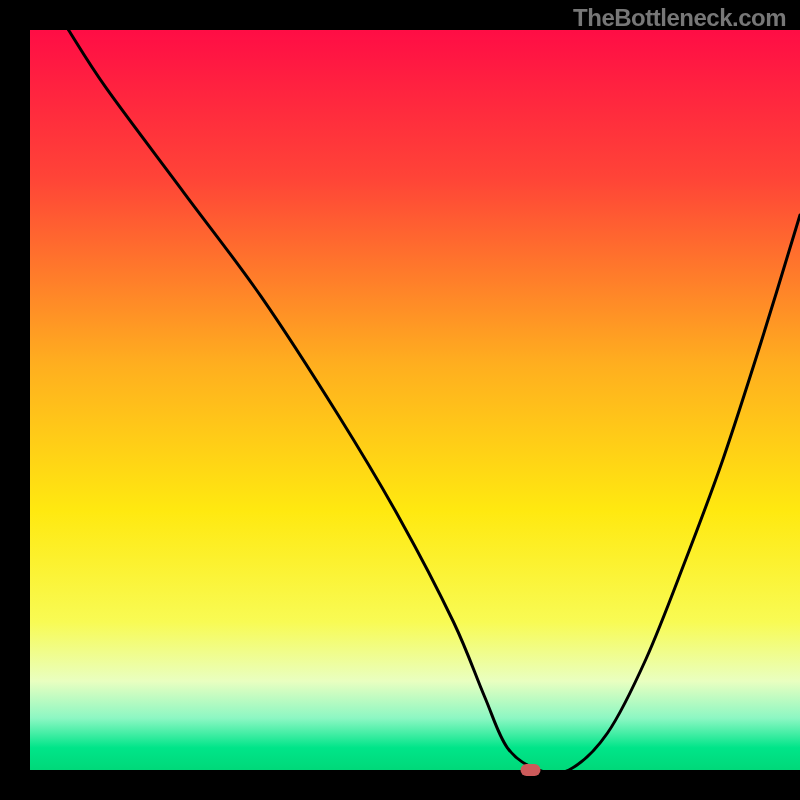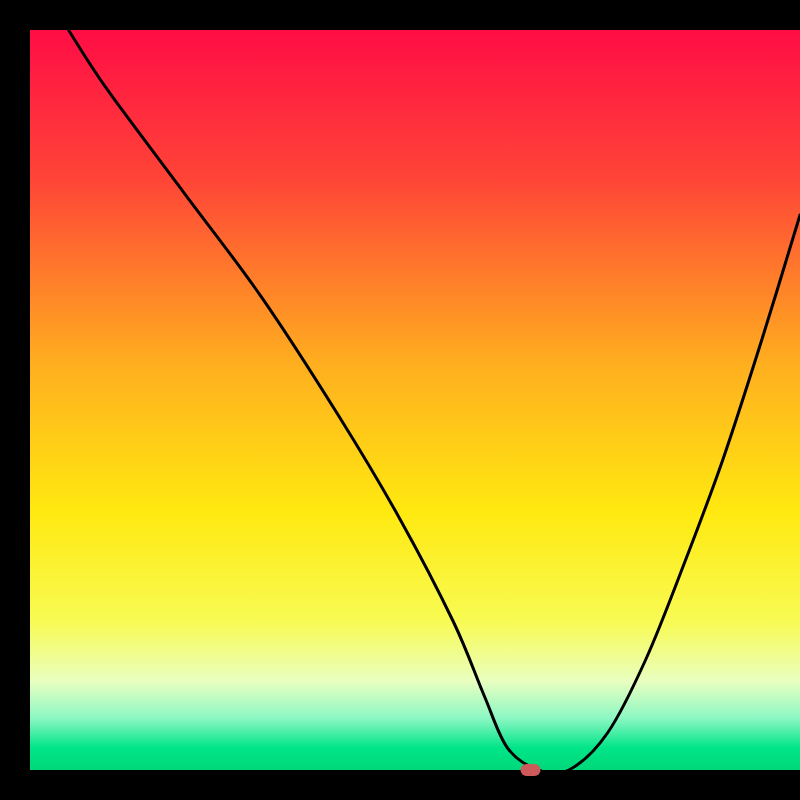--- a/index.html
+++ b/index.html
@@ -29,20 +29,21 @@
   svg {
     position: absolute;
     top: 0;
     left: 0;
   }
 </style>
 </head>
 <body>
 
 <div class="chart-wrap">
+  <div class="watermark">TheBottleneck.com</div>
   <svg id="chart-svg" width="800" height="800" viewBox="0 0 800 800">
       <defs>
         <linearGradient id="bg-grad" x1="0" y1="0" x2="0" y2="1">
           <stop offset="0%" stop-color="#ff0d45"></stop>
           <stop offset="20%" stop-color="#ff4437"></stop>
           <stop offset="45%" stop-color="#ffae1f"></stop>
           <stop offset="65%" stop-color="#ffe910"></stop>
           <stop offset="80%" stop-color="#f8fb54"></stop>
           <stop offset="88%" stop-color="#e9ffc0"></stop>
           <stop offset="93%" stop-color="#8cf7c3"></stop>

